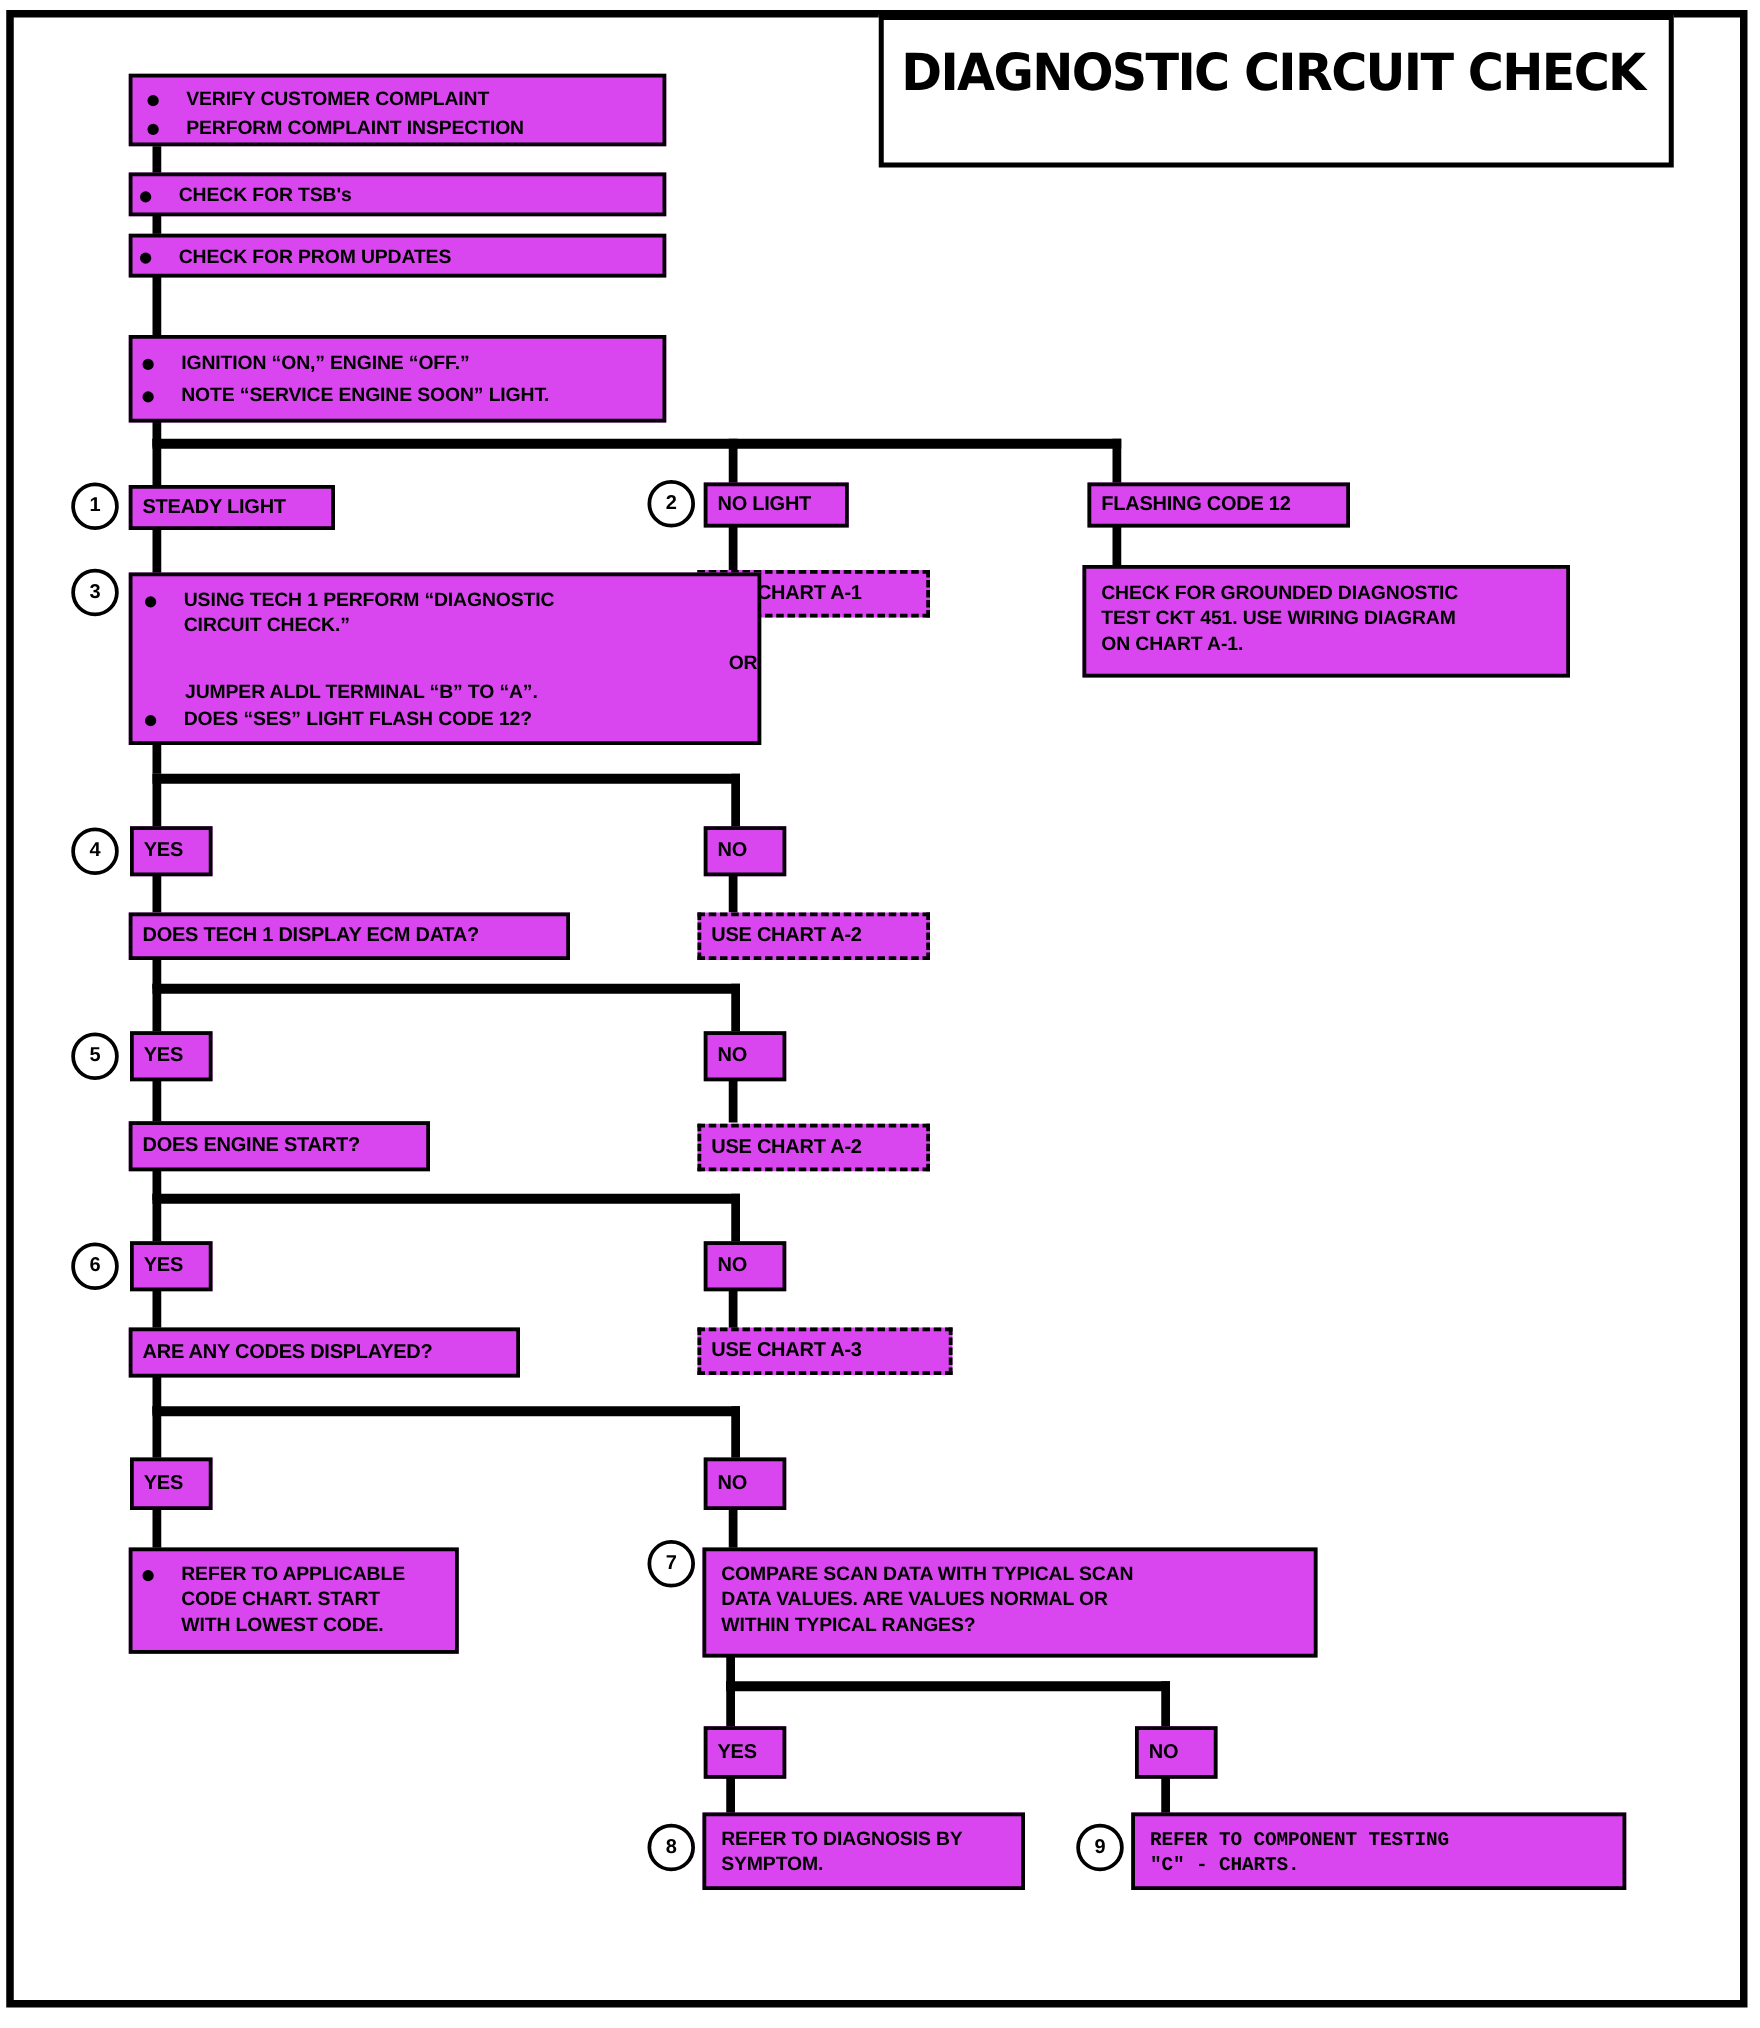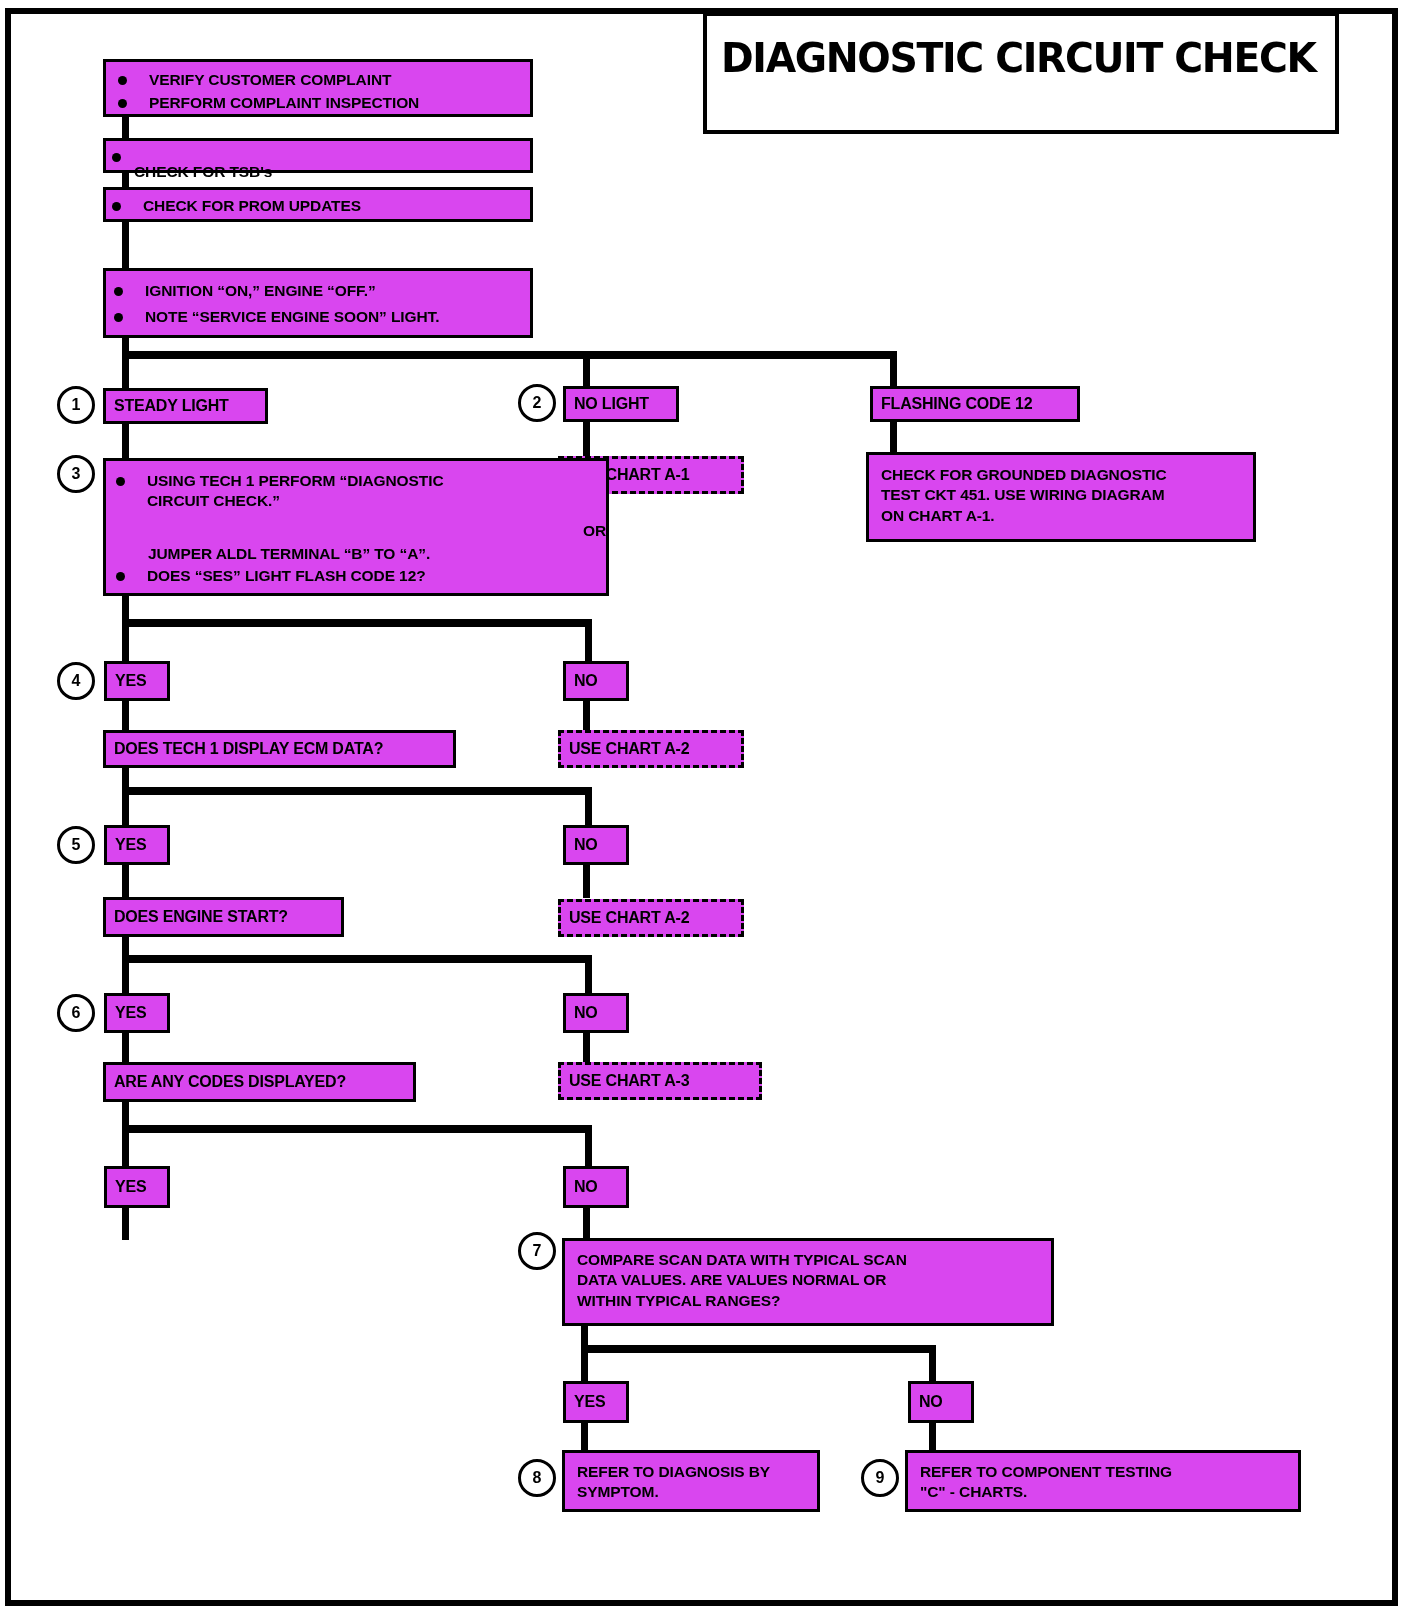--- a/index.html
+++ b/index.html
@@ -140,21 +140,21 @@
     </div>
     <div class="bl" style="left:12px; top:31px;">
       <span class="bullet"></span>
       <span class="ltext">PERFORM COMPLAINT INSPECTION</span>
     </div>
   </div>
 
   <div class="ln" style="left:122px; top:117px; width:7px; height:22px;"></div>
 
   <div class="box" style="left:103px; top:138px; width:430px; height:35px;">
-    <div class="bl" style="left:6px; top:6px;flex-direction:column;">
+    <div class="bl" style="left:6px; top:6px;">
       <span class="bullet"></span>
       <span class="ltext">CHECK FOR TSB's</span>
     </div>
   </div>
 
   <div class="ln" style="left:122px; top:172px; width:7px; height:17px;"></div>
 
   <div class="box" style="left:103px; top:187px; width:430px; height:35px;">
     <div class="bl" style="left:6px; top:6px;">
       <span class="bullet"></span>
@@ -301,20 +301,28 @@
   <div class="box label-box" style="left:104px; top:1166px; width:66px; height:42px;">
     <span>YES</span>
   </div>
   <div class="box label-box" style="left:563px; top:1166px; width:66px; height:42px;">
     <span>NO</span>
   </div>
 
   <div class="ln" style="left:122px; top:1207px; width:7px; height:33px;"></div>
   <div class="ln" style="left:583px; top:1207px; width:7px; height:33px;"></div>
 
+  <div class="box" style="left:103px; top:1238px; width:264px; height:85px;">
+    <div class="bl" style="left:8px; top:9px;">
+      <span class="bullet"></span>
+      <span class="ltext">REFER TO APPLICABLE
+CODE CHART. START
+WITH LOWEST CODE.</span>
+    </div>
+  </div>
 
   <div class="circ" style="left:518px; top:1232px;">7</div>
   <div class="box" style="left:562px; top:1238px; width:492px; height:88px;">
     <div class="plain-text" style="left:12px; top:9px;">COMPARE SCAN DATA WITH TYPICAL  SCAN
 DATA VALUES.  ARE VALUES  NORMAL OR
 WITHIN TYPICAL RANGES?</div>
   </div>
 
   <div class="ln" style="left:581px; top:1325px; width:7px; height:26px;"></div>
   <div class="ln" style="left:581px; top:1345px; width:355px; height:8px;"></div>
@@ -331,18 +339,18 @@
   <div class="ln" style="left:581px; top:1422px; width:7px; height:30px;"></div>
   <div class="ln" style="left:929px; top:1422px; width:7px; height:30px;"></div>
 
   <div class="circ" style="left:518px; top:1459px;">8</div>
   <div class="box" style="left:562px; top:1450px; width:258px; height:62px;">
     <div class="plain-text" style="left:12px; top:9px;">REFER TO DIAGNOSIS BY
 SYMPTOM.</div>
   </div>
 
   <div class="circ" style="left:861px; top:1459px;">9</div>
-  <div class="box" style="left:905px; top:1450px; width:396px; height:62px;">
+  <div class="box" style="left:905px; top:1450px; width:396px; height:62px;font-family:Liberation Mono, monospace;">
     <div class="plain-text" style="left:12px; top:9px;">REFER TO COMPONENT TESTING
 "C" - CHARTS.</div>
   </div>
 
 </div>
 
 </body></html>

